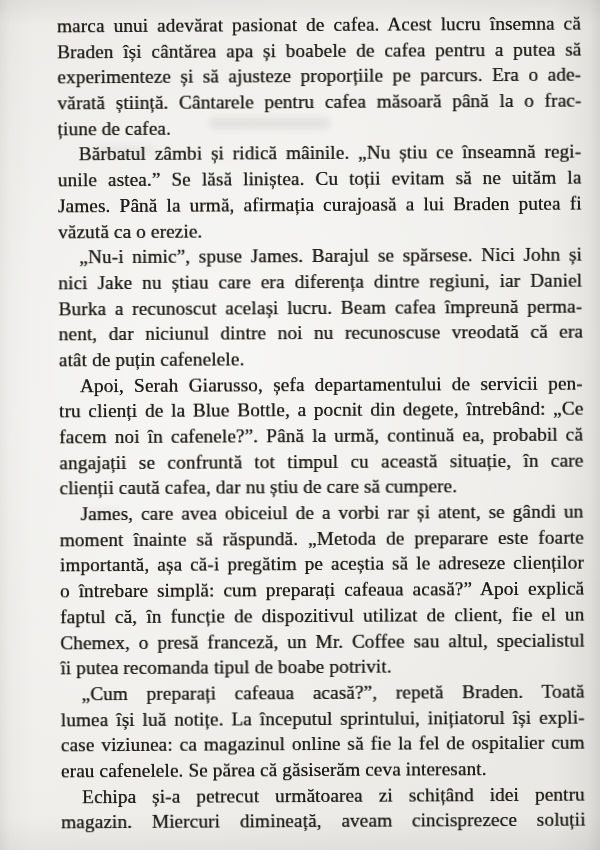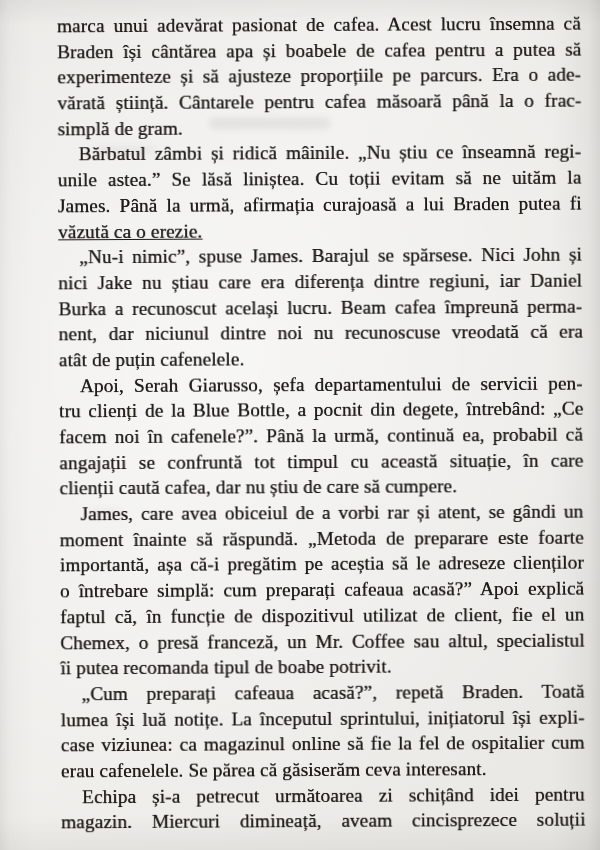--- a/index.html
+++ b/index.html
@@ -54,25 +54,25 @@
 
 <div class="page" style="--paper: #efeeeb; --ink: #1d1a16;">
   <div class="smudge s1"></div>
   <div class="smudge s2"></div>
   <div class="smudge s3"></div>
   <div class="textblock">
       <div class="line just"><span style="word-spacing: 4px;">marca unui adevărat pasionat de cafea. Acest lucru însemna că</span></div>
       <div class="line just"><span style="word-spacing: 4.81818px;">Braden își cântărea apa și boabele de cafea pentru a putea să</span></div>
       <div class="line just"><span style="word-spacing: 4.44444px;">experimenteze și să ajusteze proporțiile pe parcurs. Era o ade-</span></div>
       <div class="line just"><span style="word-spacing: 5.66667px;">vărată știință. Cântarele pentru cafea măsoară până la o frac-</span></div>
-      <div class="line"><span style="word-spacing: 0px;">simplă de gram.</span></div>
+      <div class="line"><span style="word-spacing: 0px;">țiune de cafea.</span></div>
       <div class="line ind just"><span style="word-spacing: 3.77778px;">Bărbatul zâmbi și ridică mâinile. „Nu știu ce înseamnă regi-</span></div>
       <div class="line just"><span style="word-spacing: 6px;">unile astea.” Se lăsă liniștea. Cu toții evitam să ne uităm la</span></div>
       <div class="line just"><span style="word-spacing: 4.1px;">James. Până la urmă, afirmația curajoasă a lui Braden putea fi</span></div>
-      <div class="line"><span style="word-spacing: 0px; text-decoration: underline;">văzută ca o erezie.</span></div>
+      <div class="line"><span style="word-spacing: 0px;">văzută ca o erezie.</span></div>
       <div class="line ind just"><span style="word-spacing: 3.66667px;">„Nu-i nimic”, spuse James. Barajul se spărsese. Nici John și</span></div>
       <div class="line just"><span style="word-spacing: 5px;">nici Jake nu știau care era diferența dintre regiuni, iar Daniel</span></div>
       <div class="line just"><span style="word-spacing: 3.75px;">Burka a recunoscut același lucru. Beam cafea împreună perma-</span></div>
       <div class="line just"><span style="word-spacing: 6.55556px;">nent, dar niciunul dintre noi nu recunoscuse vreodată că era</span></div>
       <div class="line"><span style="word-spacing: 0px;">atât de puțin cafenelele.</span></div>
       <div class="line ind just"><span style="word-spacing: 5.28571px;">Apoi, Serah Giarusso, șefa departamentului de servicii pen-</span></div>
       <div class="line just"><span style="word-spacing: 2.72727px;">tru clienți de la Blue Bottle, a pocnit din degete, întrebând: „Ce</span></div>
       <div class="line just"><span style="word-spacing: 3.1px;">facem noi în cafenele?”. Până la urmă, continuă ea, probabil că</span></div>
       <div class="line just"><span style="word-spacing: 7.33333px;">angajații se confruntă tot timpul cu această situație, în care</span></div>
       <div class="line"><span style="word-spacing: 0px;">clienții caută cafea, dar nu știu de care să cumpere.</span></div>

